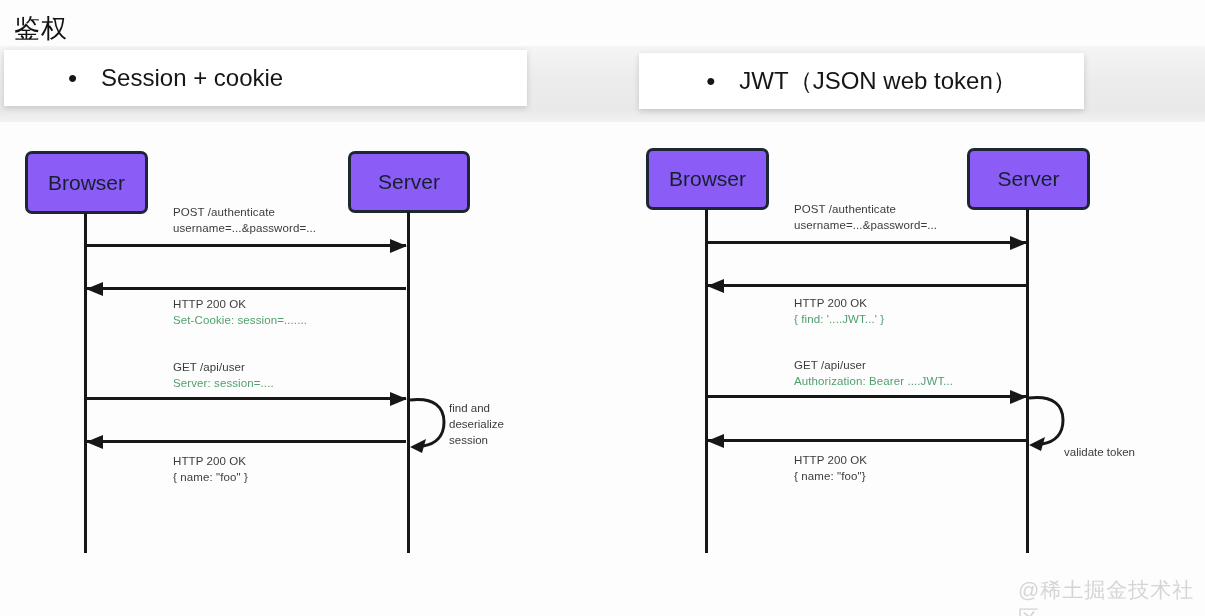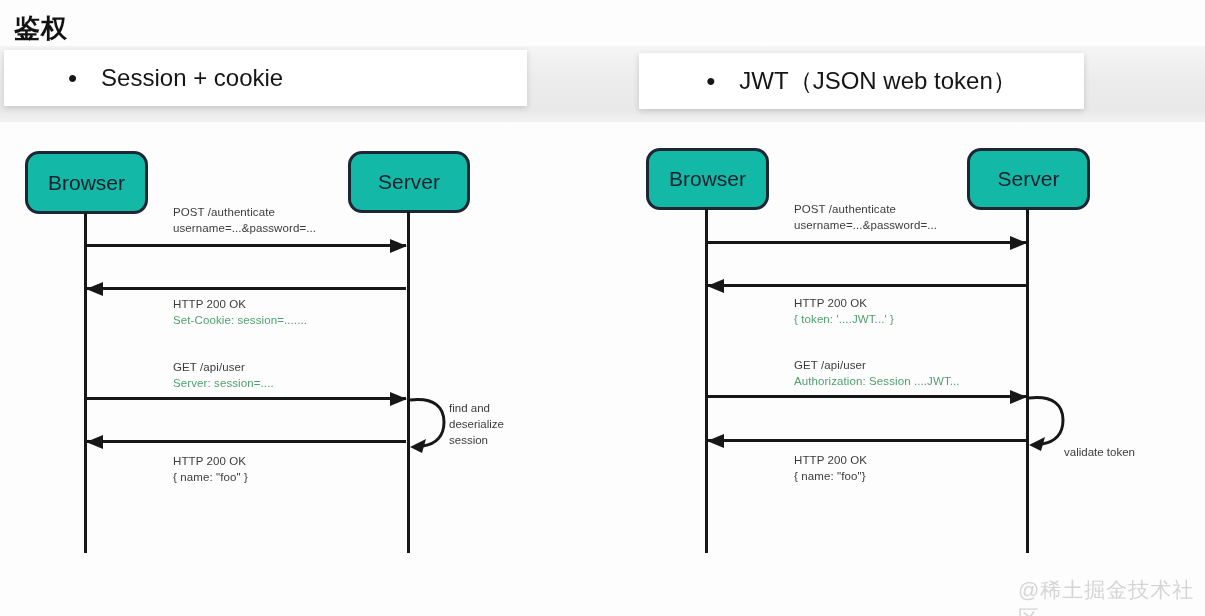--- a/index.html
+++ b/index.html
@@ -9,34 +9,34 @@
     background:#fdfdfd;
     font-family:"Liberation Sans", sans-serif;
     overflow:hidden;
   }
   .band{
     position:absolute;left:0;top:46px;width:1205px;height:76px;
     background:linear-gradient(180deg,#f5f5f5 0%,#ececec 45%,#e9e9e9 85%,#f2f2f2 100%);
   }
   .page-title{
     position:absolute;left:14px;top:11px;
-    font-size:26px;font-weight:700;color:#121212;letter-spacing:1px;
+    font-size:26px;font-weight:400;color:#121212;letter-spacing:1px;
   }
   .card{
     position:absolute;height:56px;background:#ffffff;
     box-shadow:0 2px 6px rgba(0,0,0,0.16);
     display:flex;align-items:center;
     font-size:24px;font-weight:500;color:#161616;
   }
   .card-left{left:4px;top:50px;width:459px;padding-left:64px;}
   .card-right{left:639px;top:53px;width:445px;justify-content:center;}
   .card .bullet{font-size:26px;margin-right:24px;line-height:1;}
   .actor{
     position:absolute;
-    background:#14b8a6;border:3px solid #1d2733;border-radius:14px;
+    background:#8b5cf6;border:3px solid #1d2733;border-radius:7px;
     display:flex;align-items:center;justify-content:center;
     font-size:21px;font-weight:500;color:#15202e;box-sizing:border-box;
   }
   .lifeline{position:absolute;width:3px;background:#171717;}
   .arrow{position:absolute;height:3px;background:#171717;}
   .arrow::after{
     content:"";position:absolute;top:50%;transform:translateY(-50%);
     border-top:7px solid transparent;border-bottom:7px solid transparent;
   }
   .arrow.right::after{right:-1px;border-left:17px solid #171717;}
@@ -127,26 +127,26 @@
 
   <div class="msg" style="left:794px;top:202px;">
     <div>POST /authenticate</div>
     <div>username=...&amp;password=...</div>
   </div>
   <div class="arrow right" style="left:708px;top:241px;width:318px;"></div>
 
   <div class="arrow left" style="left:708px;top:284px;width:318px;"></div>
   <div class="msg" style="left:794px;top:296px;">
     <div>HTTP 200 OK</div>
-    <div class="green">{ token: '....JWT...' }</div>
+    <div class="green">{ find: '....JWT...' }</div>
   </div>
 
   <div class="msg" style="left:794px;top:358px;">
     <div>GET /api/user</div>
-    <div class="green">Authorization: Session ....JWT...</div>
+    <div class="green">Authorization: Bearer ....JWT...</div>
   </div>
   <div class="arrow right" style="left:708px;top:395px;width:318px;"></div>
 
   <svg class="loop" style="left:1028px;top:394px;" width="46" height="58" viewBox="0 0 46 58">
     <path d="M1 4 C26 1 35 12 35 26 C35 40 27 48 14 50" fill="none" stroke="#171717" stroke-width="3"></path>
     <polygon points="1,51 17,43 13,57" fill="#171717"></polygon>
   </svg>
   <div class="note" style="left:1064px;top:406px;margin-top:38px;">
     <div>validate token</div>
   </div>

